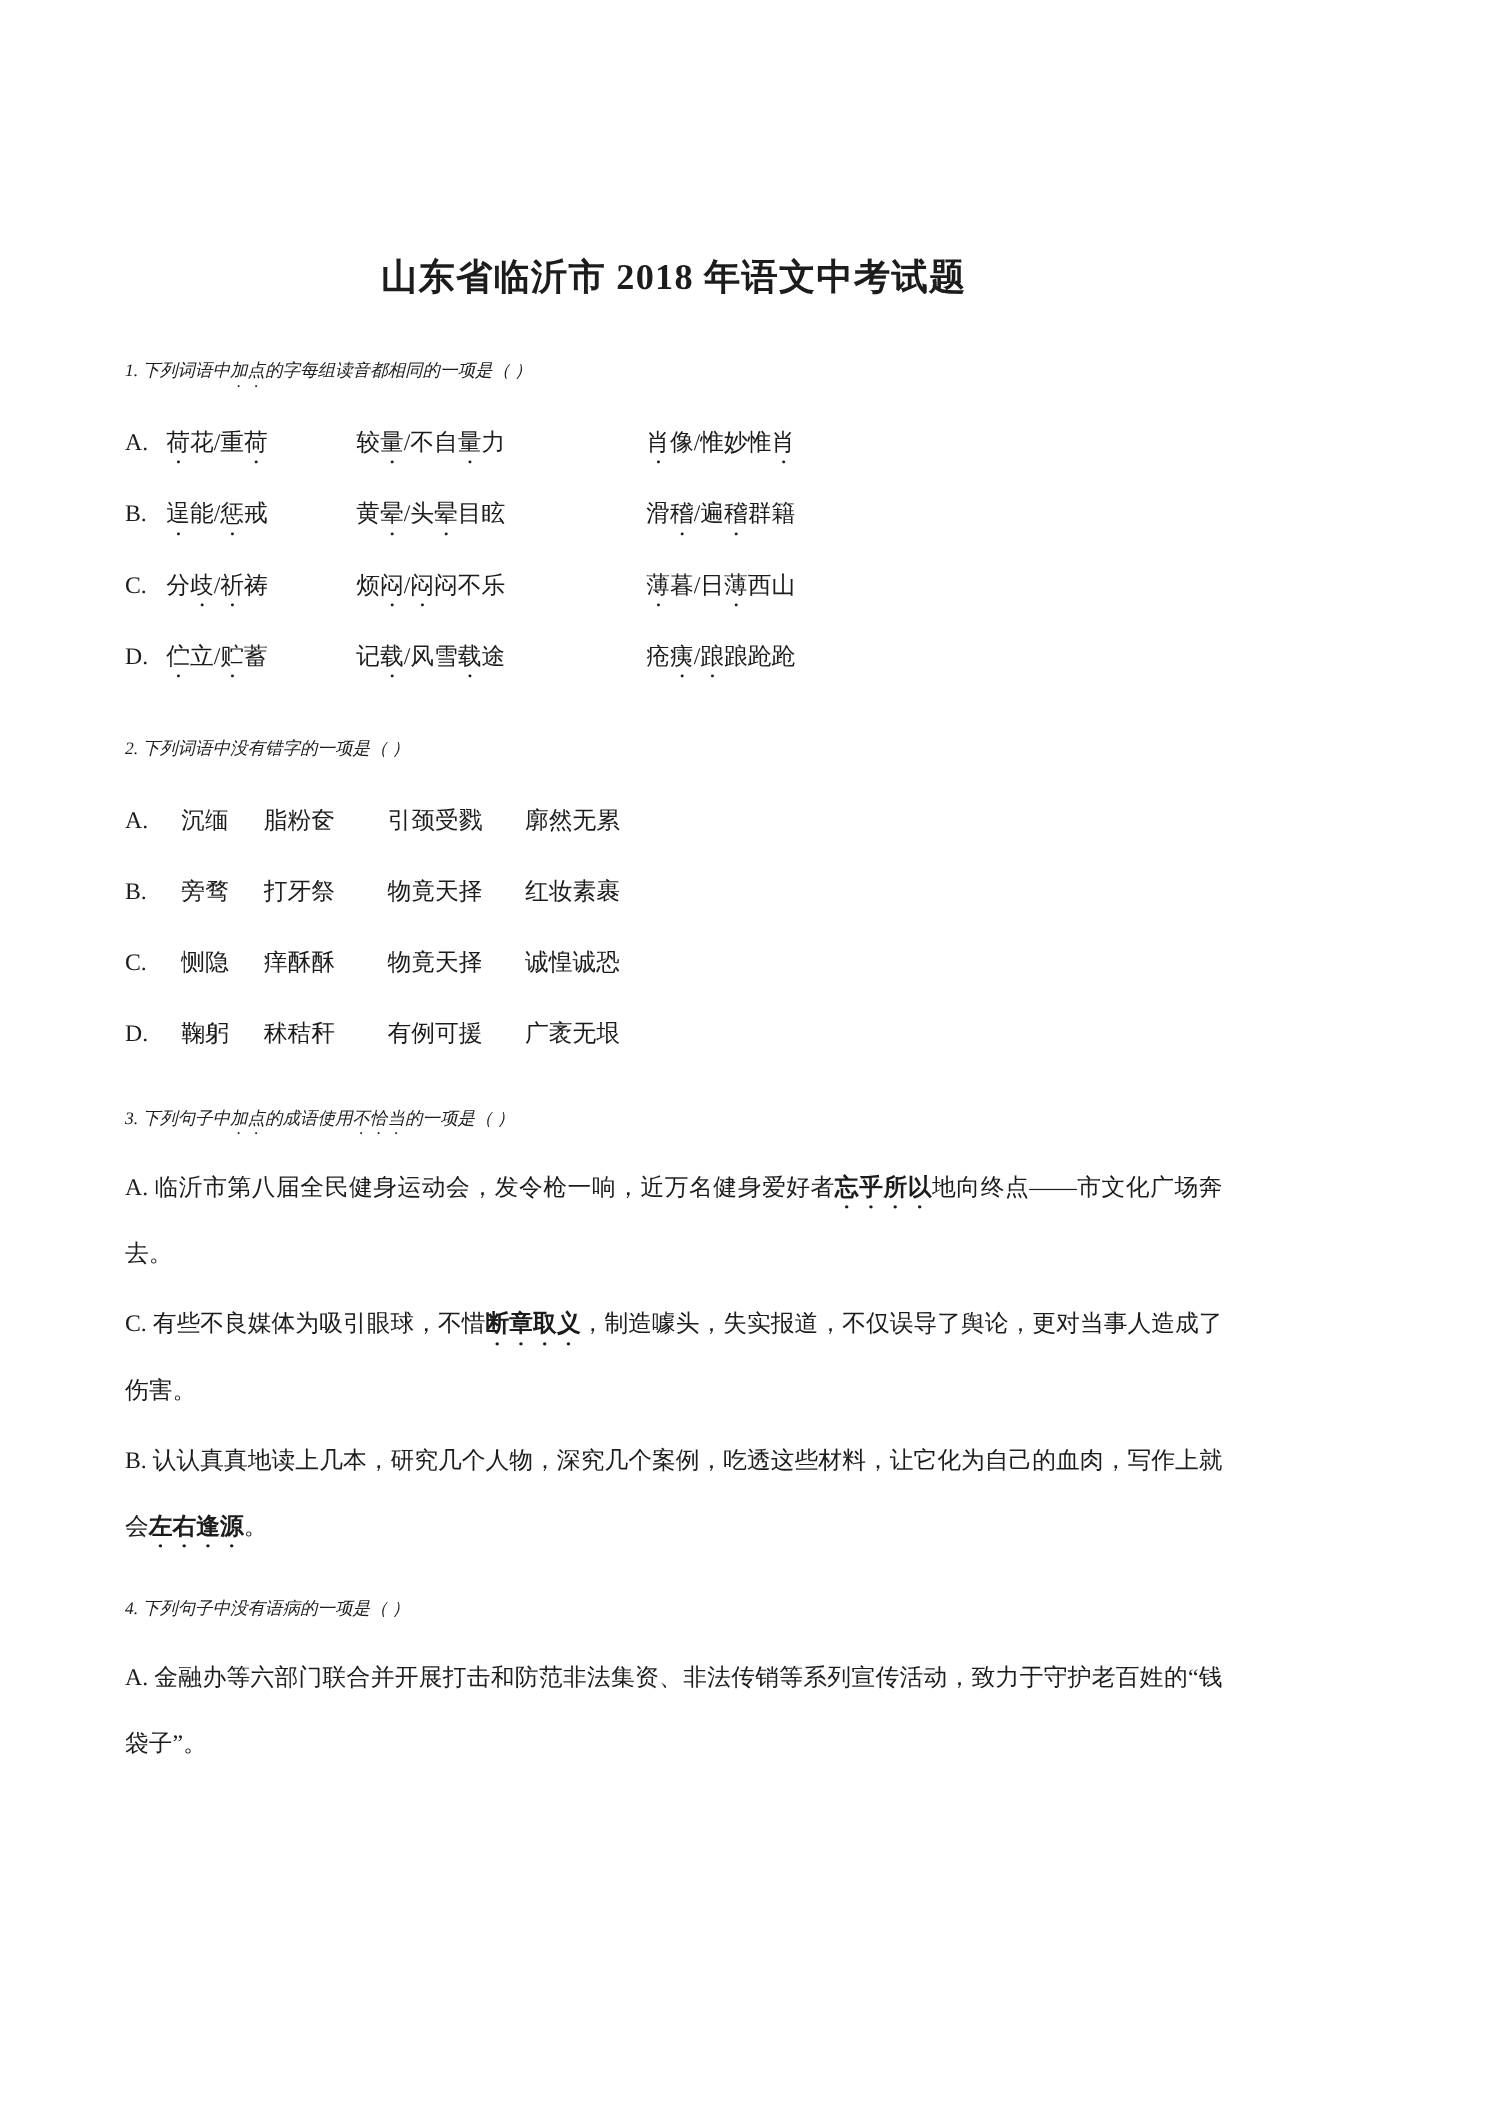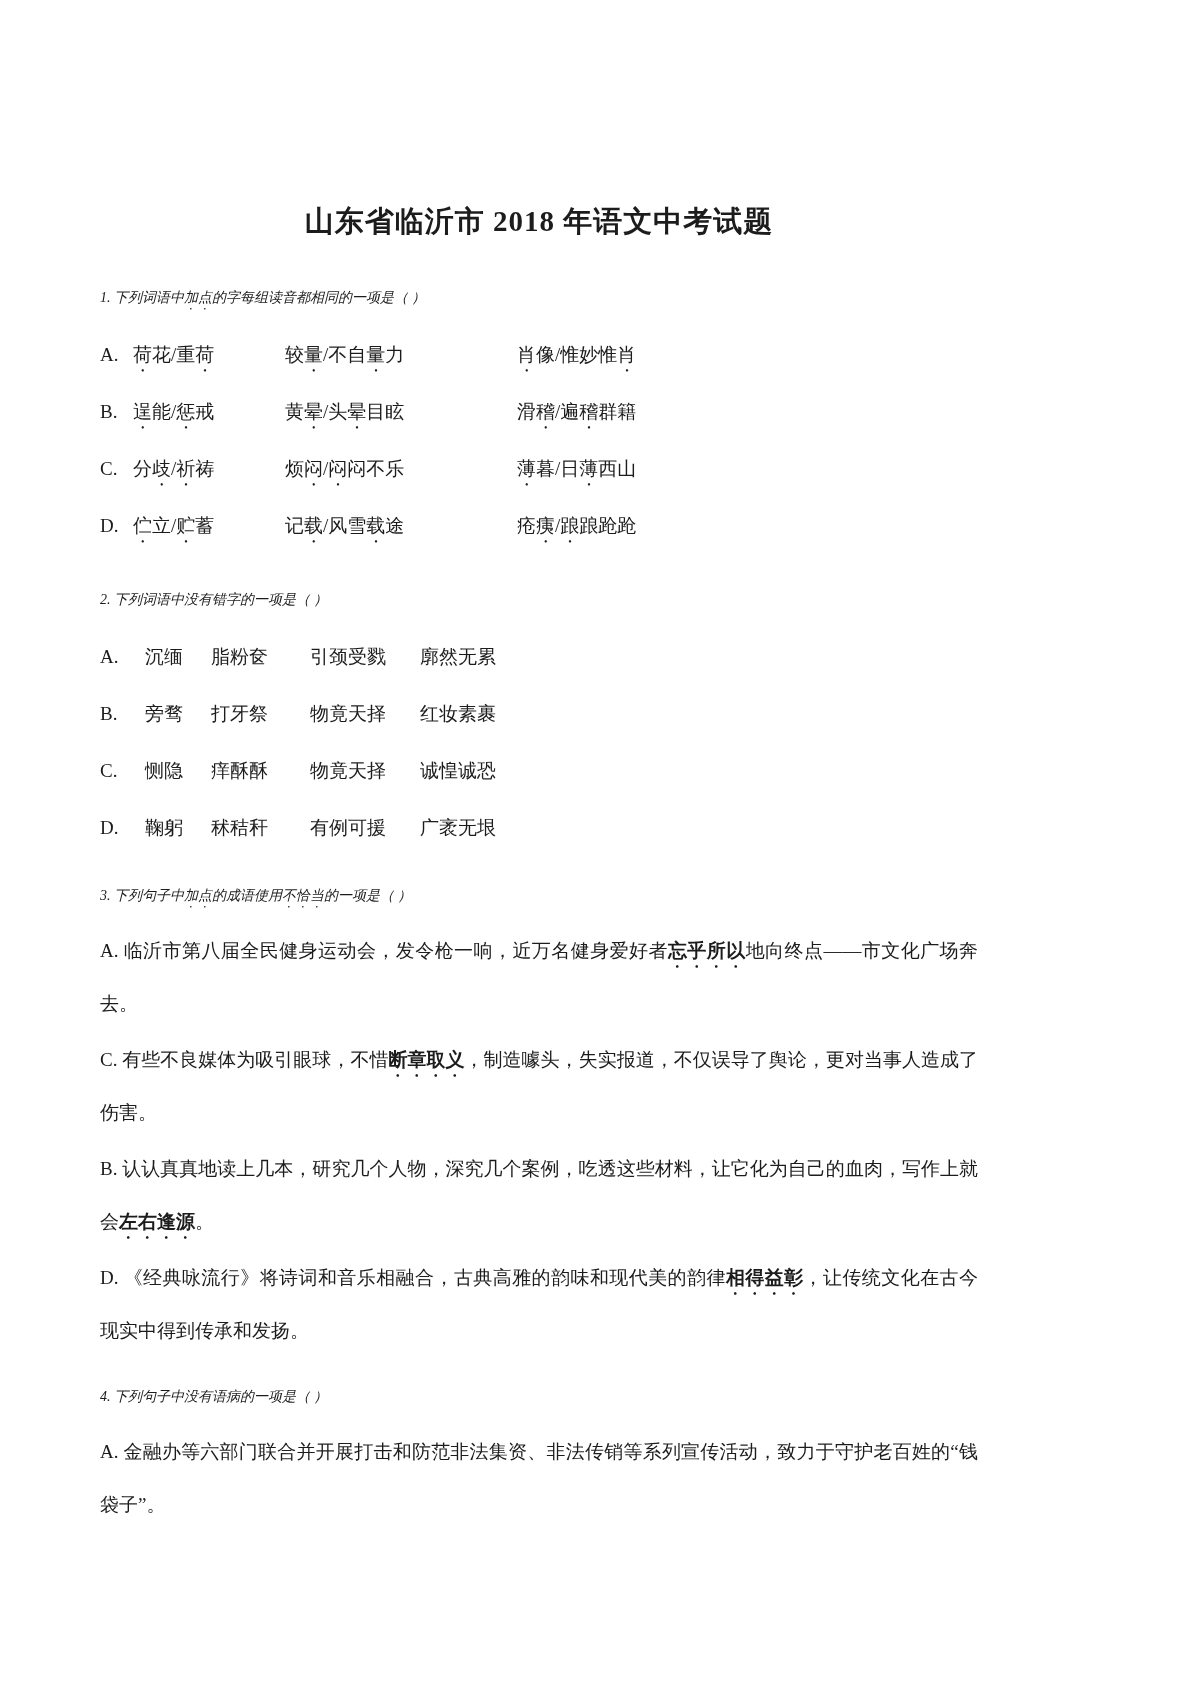--- a/index.html
+++ b/index.html
@@ -135,19 +135,18 @@
     <span class="q2-i2">秫秸秆</span>
     <span class="q2-i3">有例可援</span>
     <span class="q2-i4">广袤无垠</span>
   </div>
 
   <p class="stem"><span>3. 下列句子中</span><span class="em-dot">加点</span><span>的成语使用</span><span class="em-dot">不恰当</span><span>的一项是（  ）</span></p>
 
   <p class="para"><span>A. 临沂市第八届全民健身运动会，发令枪一响，近万名健身爱好者</span><span class="em-dot bold">忘乎所以</span><span>地向终点——市文化广场奔去。</span></p>
   <p class="para"><span>C. 有些不良媒体为吸引眼球，不惜</span><span class="em-dot bold">断章取义</span><span>，制造噱头，失实报道，不仅误导了舆论，更对当事人造成了伤害。</span></p>
   <p class="para"><span>B. 认认真真地读上几本，研究几个人物，深究几个案例，吃透这些材料，让它化为自己的血肉，写作上就会</span><span class="em-dot bold">左右逢源</span><span>。</span></p>
-  <p class="para"><span>D. 《经典咏流行》将诗词和音乐相融合，古典高雅的韵味和现代美的韵律</span><span class="em-dot bold">相得益彰</span><span>，让传统文化在古今现实中得到传承和发扬。</span></p>
 
   <p class="stem">4. 下列句子中没有语病的一项是（  ）</p>
 
   <p class="para"><span>A. 金融办等六部门联合并开展打击和防范非法集资、非法传销等系列宣传活动，致力于守护老百姓的“钱袋子”。</span></p>
 
 </div>
 
 </body></html>

